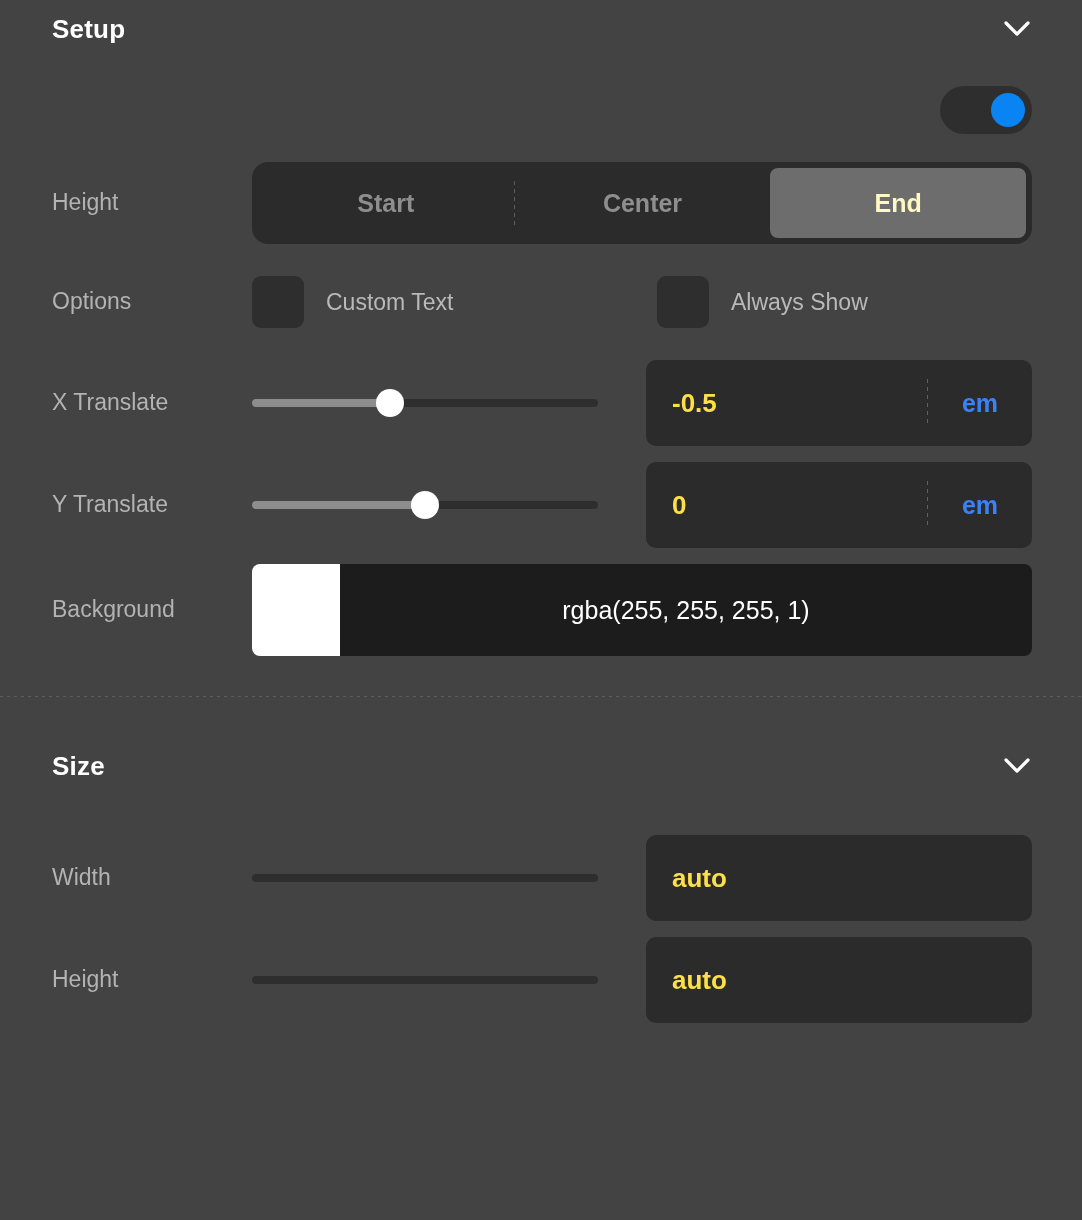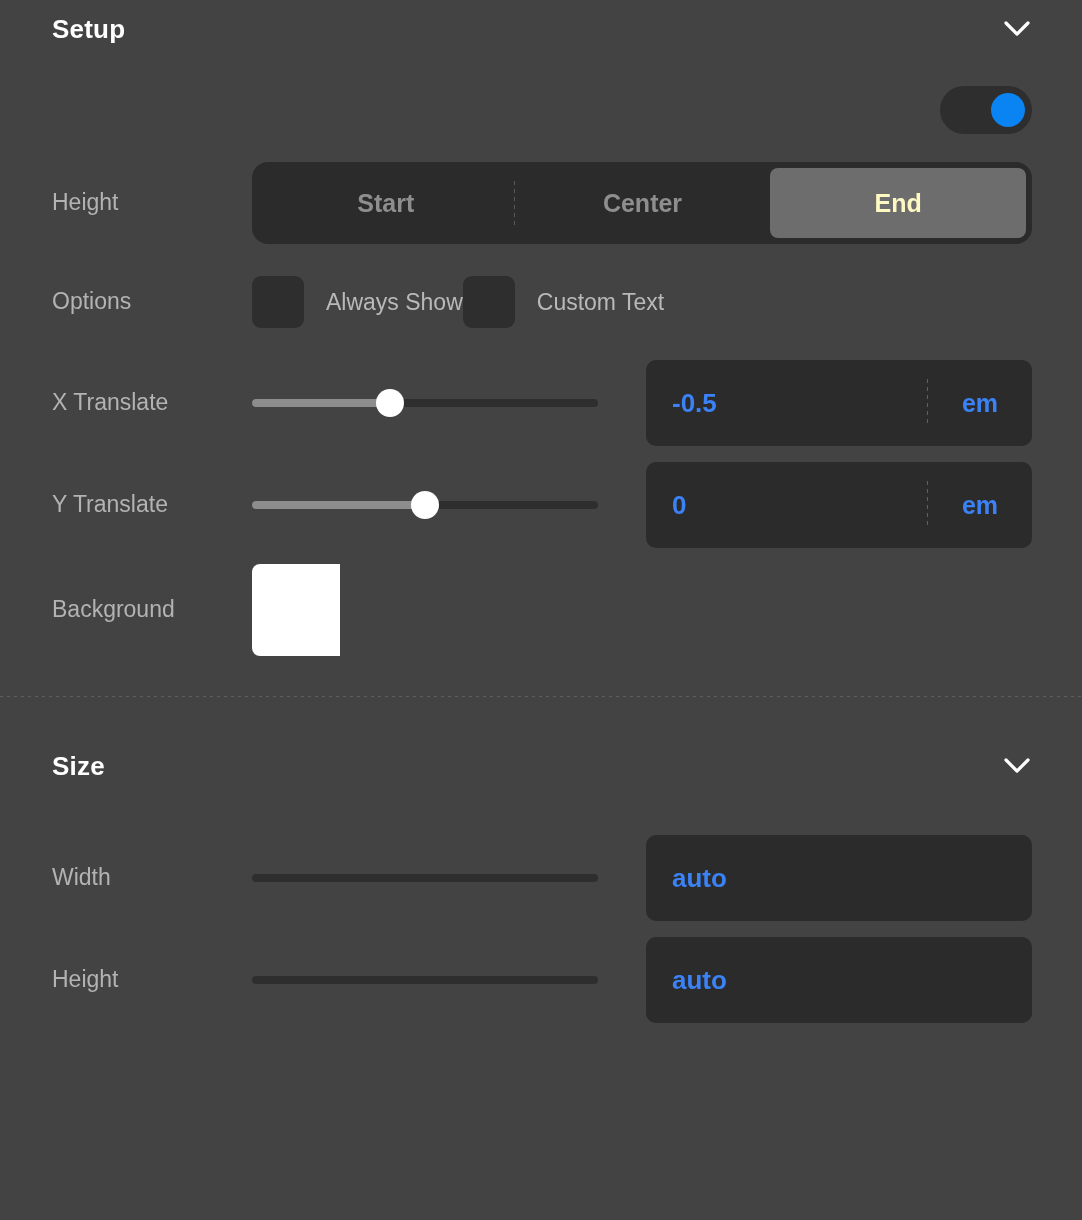--- a/index.html
+++ b/index.html
@@ -197,21 +197,21 @@
     flex: 1 1 auto;
     height: 86px;
     background: #2b2b2b;
     border-radius: 10px;
     display: flex;
     align-items: center;
     position: relative;
     cursor: text;
   }
   .value-text {
-    color: #3b82f6;
+    color: #fde047;
     font-size: 26px;
     font-weight: bold;
     padding-left: 26px;
     flex: 1 1 auto;
   }
   .value-divider {
     width: 1px;
     height: 48px;
     flex: 0 0 1px;
     background: repeating-linear-gradient(
@@ -312,27 +312,27 @@
       </div>
     </div>
   </div>
 
   <div class="spacer-26"></div>
 
   <div class="row">
     <div class="row-label">Options</div>
     <div class="row-body">
       <div class="options-body">
+        <div class="checkbox-group first">
+          <div class="checkbox-box"></div>
+          <div class="checkbox-label">Custom Text</div>
+        </div>
         <div class="checkbox-group">
           <div class="checkbox-box"></div>
           <div class="checkbox-label">Always Show</div>
-        </div>
-        <div class="checkbox-group first">
-          <div class="checkbox-box"></div>
-          <div class="checkbox-label">Custom Text</div>
         </div>
       </div>
     </div>
   </div>
 
   <div class="spacer-26"></div>
 
   <div class="row">
     <div class="row-label">X Translate</div>
     <div class="row-body">
@@ -370,20 +370,21 @@
   </div>
 
   <div class="spacer-16"></div>
 
   <div class="row">
     <div class="row-label">Background</div>
     <div class="row-body">
       <div class="color-body">
         <div class="color-field">
           <div class="color-swatch" style="background: rgb(255, 255, 255);"></div>
+          <div class="color-value">rgba(255, 255, 255, 1)</div>
         </div>
       </div>
     </div>
   </div>
 
   <div class="spacer-40"></div>
 
   <div class="dotted-divider"></div>
 
   <div class="spacer-40"></div>

